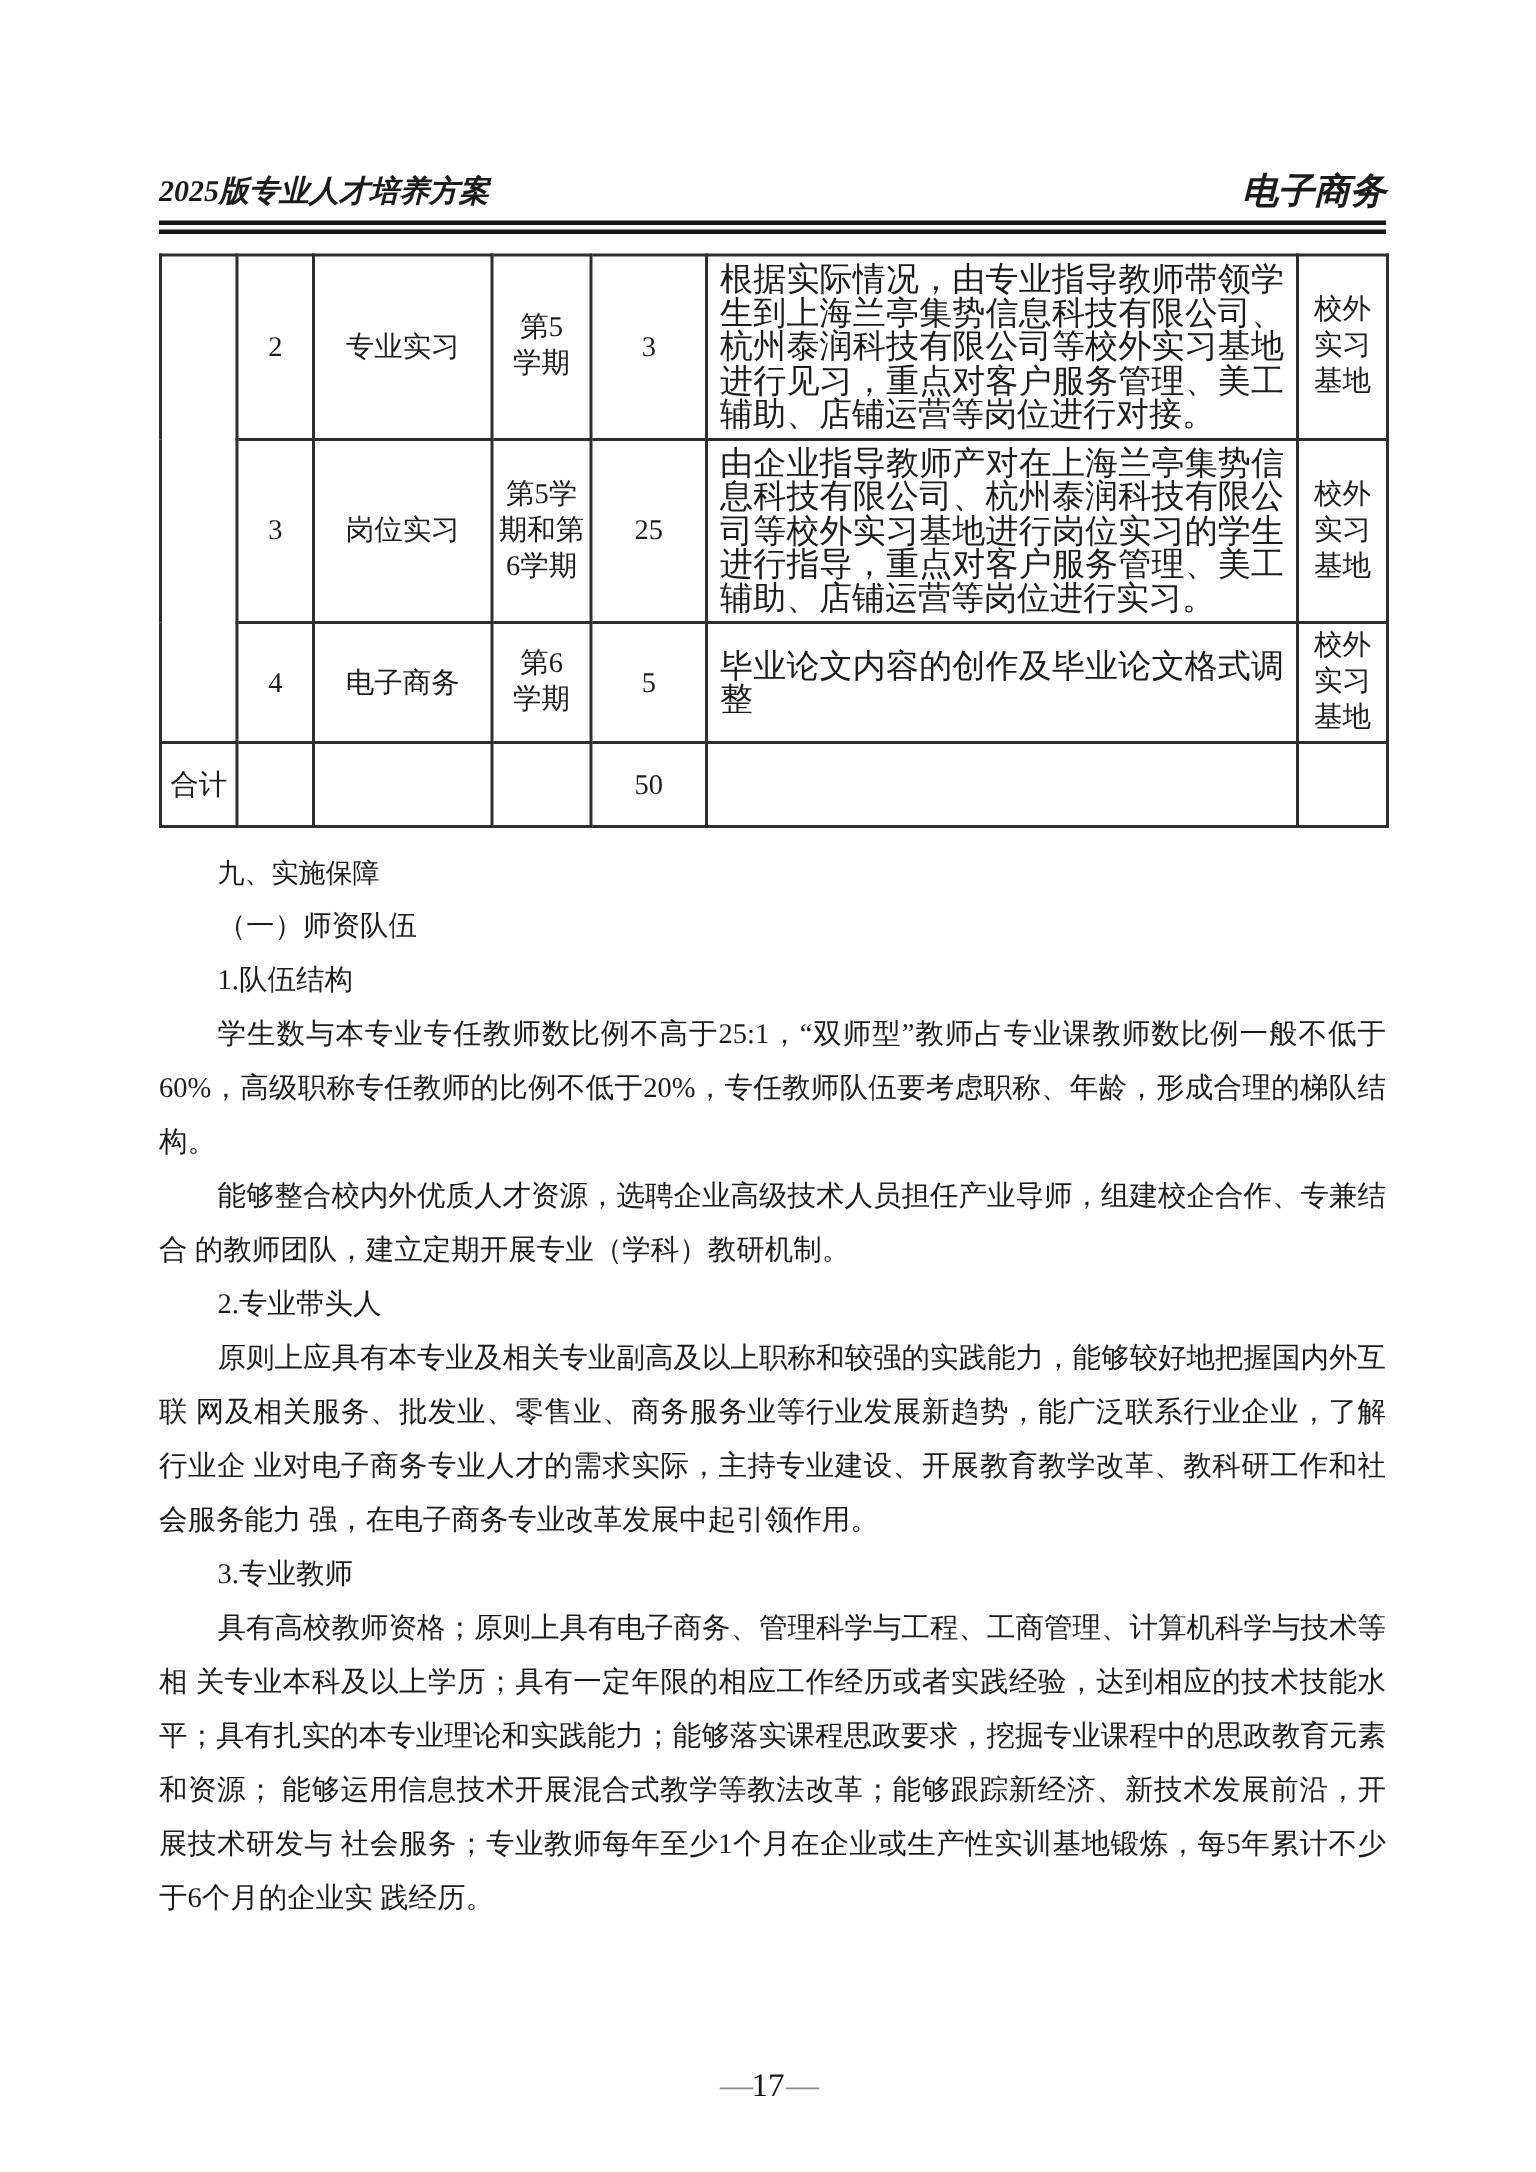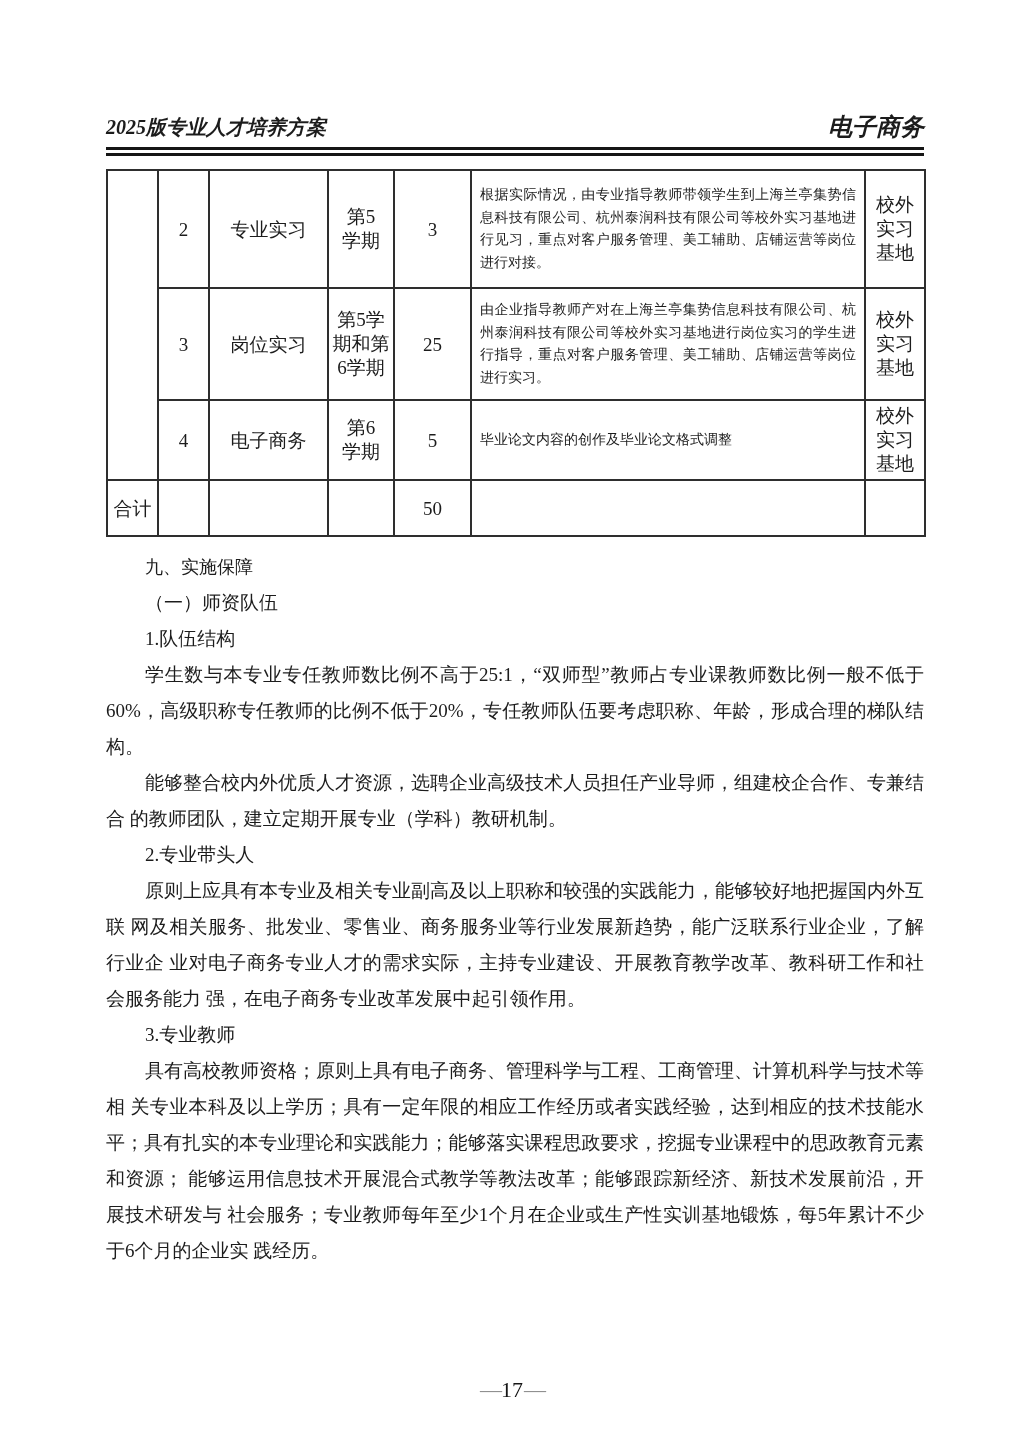--- a/index.html
+++ b/index.html
@@ -48,21 +48,21 @@
     border: 2px solid #2e2e2e;
     vertical-align: middle;
     text-align: center;
     padding: 2px 3px;
     line-height: 25px;
     overflow: hidden;
   }
   table.tbl td.desc {
     text-align: justify;
     padding: 4px 8px;
-    font-size: 14px;
+    font-size: 22px;
     line-height: 22.5px;
   }
   table.tbl td.pre { white-space: pre-line; line-height: 24px; }
   tr.r1 td { height: 118px; }
   tr.r2 td { height: 112px; }
   tr.r3 td { height: 80px; }
   tr.rt td { height: 56px; }
   
   .sections {
     margin-top: 12px;

